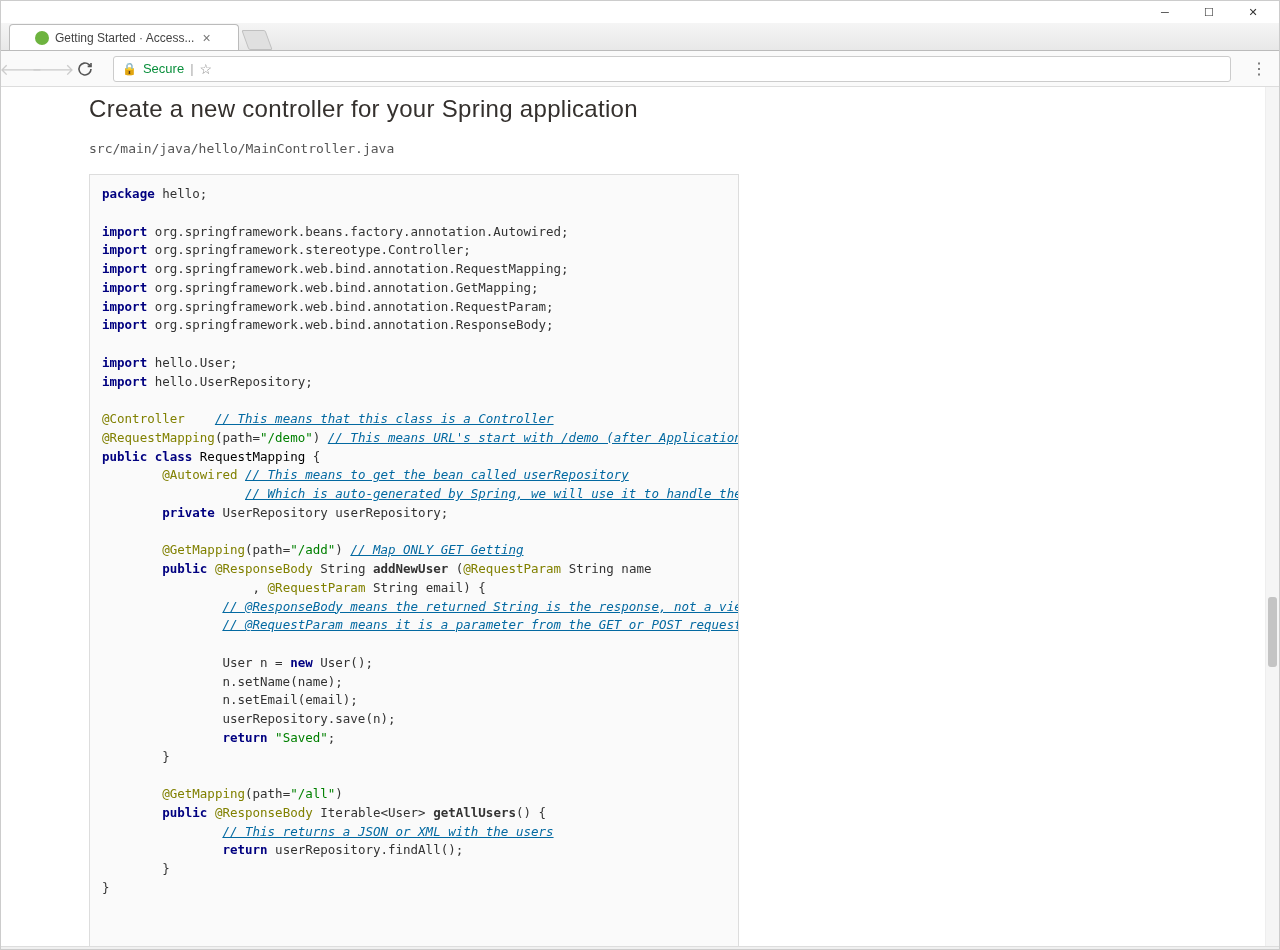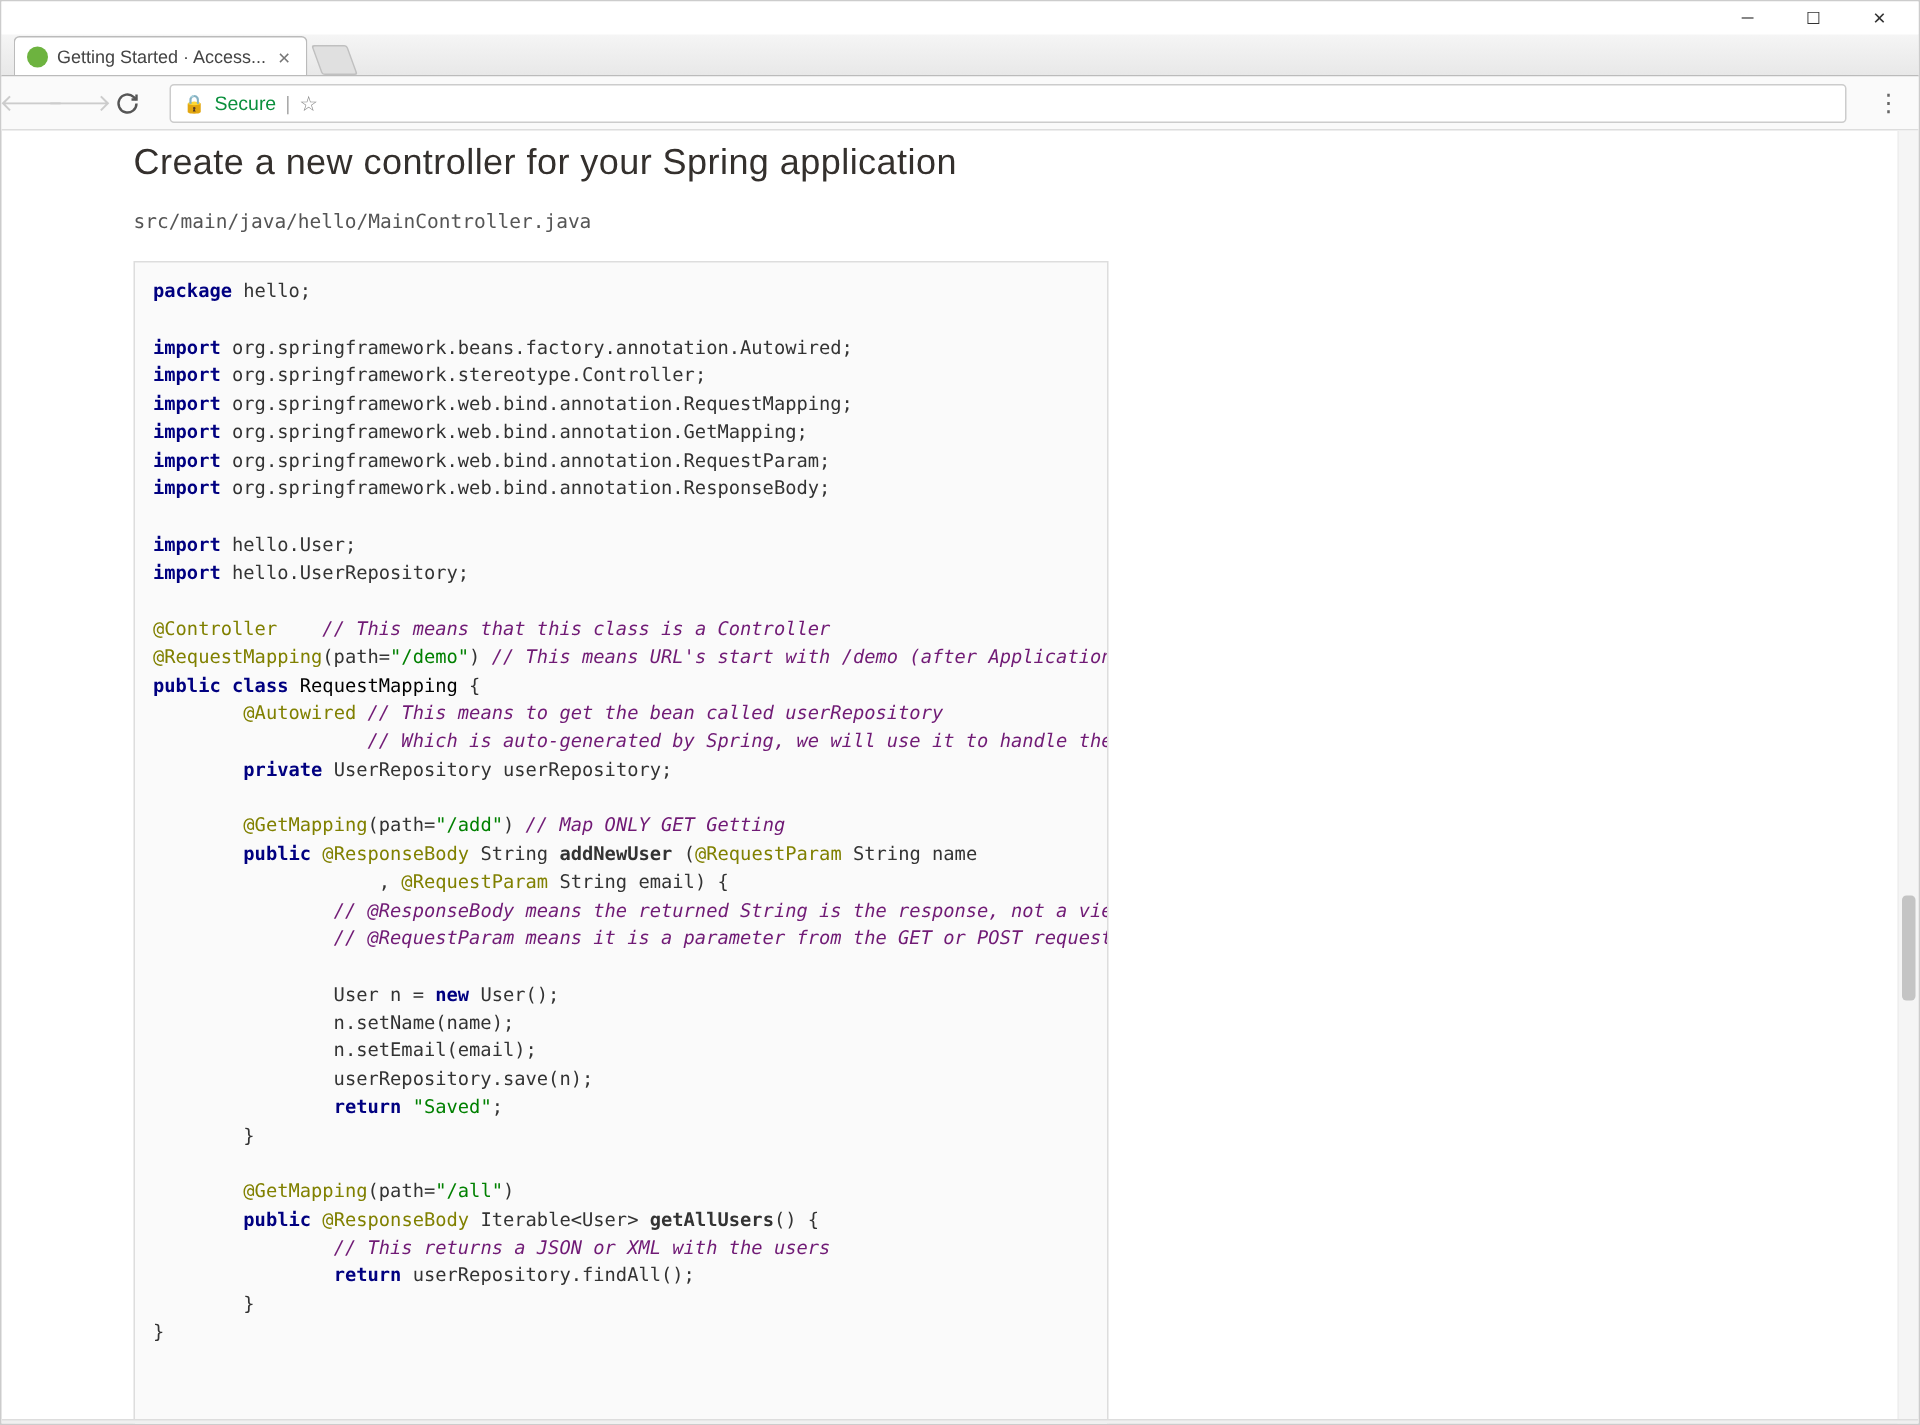--- a/index.html
+++ b/index.html
@@ -44,21 +44,21 @@
       border-bottom: 1px solid #bbb;
     }
     .tab {
       display: flex;
       align-items: center;
       height: 26px;
       background: #fff;
       border: 1px solid #bbb;
       border-bottom: none;
       border-radius: 4px 4px 0 0;
-      padding: 0 8px;
+      padding: 0 25px;
       font-size: 12px;
       color: #444;
       gap: 6px;
       min-width: 170px;
     }
     .favicon {
       width: 14px; height: 14px;
       border-radius: 50%;
       background: #6db33f;
       display: inline-block;
@@ -171,21 +171,21 @@
       font-family: Consolas, Monaco, monospace;
       font-size: 12.5px;
       line-height: 1.5;
       color: #333;
       white-space: pre;
       padding: 10px 12px;
     }
     .kw { color: #000080; font-weight: bold; }
     .ann { color: #808000; }
     .str { color: #008000; }
-    .com { color: #701a75; font-style: italic; }
+    .com { color: #0369a1; font-style: italic; text-decoration: underline; }
     .fn { color: #333; font-weight: bold; text-align: right;}
     .typ { color: #000; }
     .h-scroll-track {
       position: absolute;
       left: 4px; right: 4px; bottom: 2px; height: 10px;
       display: flex;
       align-items: center;
     }
     .h-scroll-arrow {
       width: 10px;

